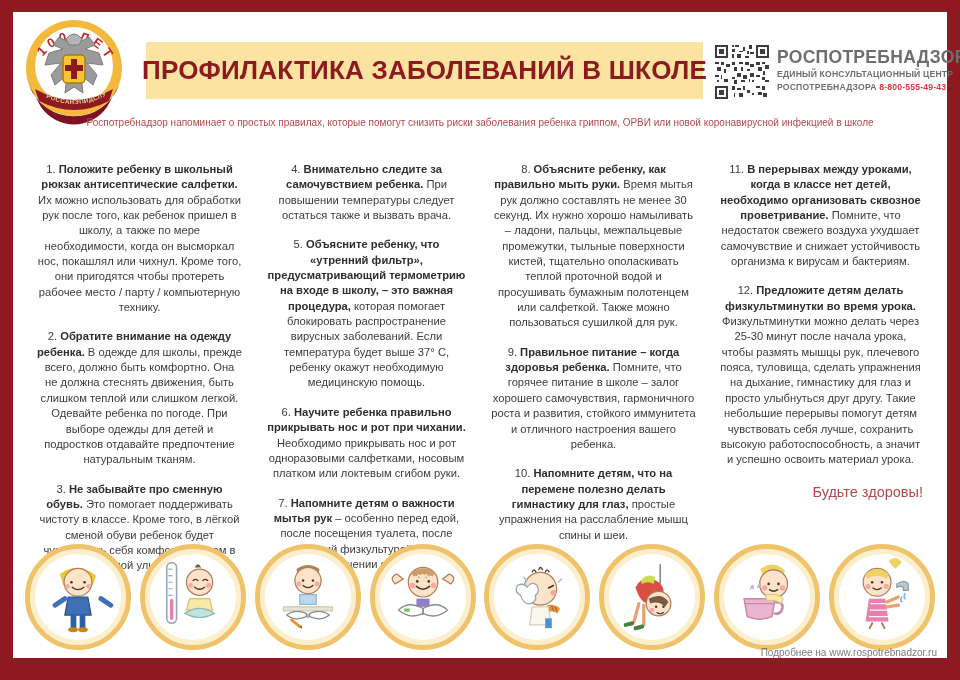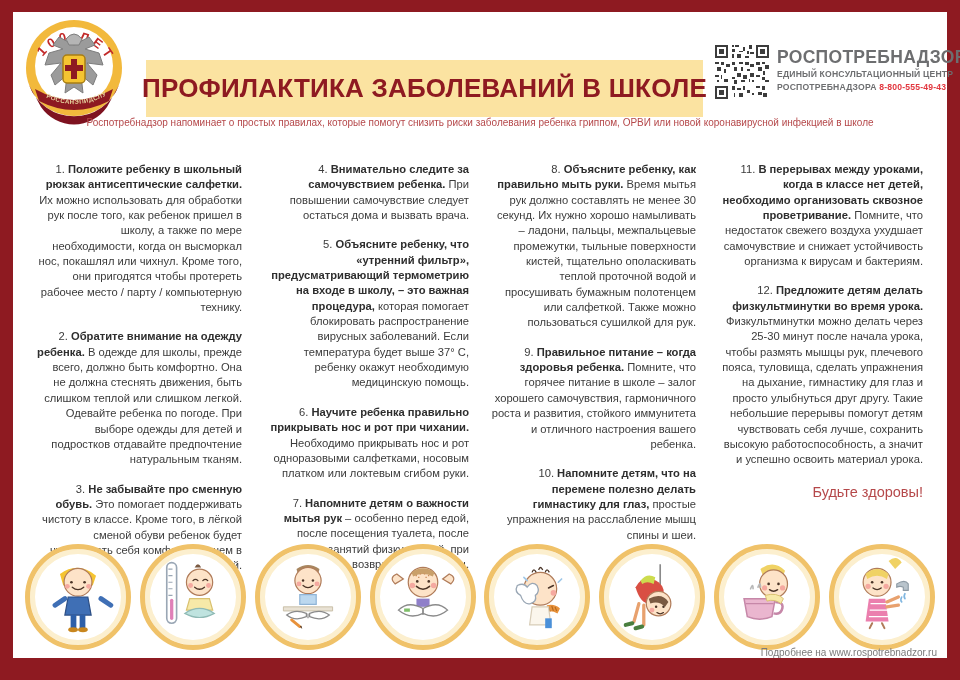--- a/index.html
+++ b/index.html
@@ -10,21 +10,21 @@
     -webkit-font-smoothing:antialiased;
   }
   .page{
     position:absolute;top:12px;left:13px;right:13px;bottom:22px;
     background:#ffffff;
   }
   
   .logo{position:absolute;left:6px;top:3px;width:110px;height:110px;}
   .banner{
     position:absolute;left:133px;top:30px;width:557px;height:57px;
-    background:#fbe3a1;display:flex;align-items:center;justify-content:center;margin-top:18px;
+    background:#fbe3a1;display:flex;align-items:center;justify-content:center;
   }
   .banner h1{
     margin:0;font-size:26px;font-weight:bold;color:#8e1a21;letter-spacing:.2px;white-space:nowrap;
   }
   .qr-block{position:absolute;left:702px;top:33px;display:flex;gap:8px;align-items:flex-start;}
   .qr{width:54px;height:54px;flex:0 0 auto;}
   .qr-text{display:flex;flex-direction:column;line-height:1.15;padding-top:2px;}
   .org-name{font-size:17.5px;font-weight:bold;color:#6d6e70;letter-spacing:.3px;}
   .org-sub{font-size:8.6px;font-weight:bold;color:#6d6e70;margin-top:3px;letter-spacing:.2px;}
   .org-sub .phone{color:#e2373f;}
@@ -34,21 +34,21 @@
     color:#b5484a;font-size:10px;line-height:1.45;
   }
   
   .columns{
     position:absolute;top:150px;left:24px;right:24px;height:372px;
     display:flex;gap:22px;
   }
   .col{flex:1 1 0;min-width:0;}
   .col p{
     margin:0 0 14px 0;font-size:11.2px;line-height:1.37;color:#3b3b3b;
-    text-align:right;
+    text-align:center;
   }
   .lead{font-weight:bold;color:#2e2e2e;}
   .closing{
     text-align:right;color:#b5484a;font-size:14.5px;margin-top:16px;
   }
   
   .strip{
     position:absolute;left:12px;right:12px;bottom:6px;height:110px;
     display:flex;justify-content:space-between;align-items:center;
   }
@@ -179,21 +179,21 @@
 
   <div class="subtitle">Роспотребнадзор напоминает о простых правилах, которые помогут снизить риски заболевания ребенка гриппом, ОРВИ или новой коронавирусной инфекцией в школе</div>
 
   <div class="columns">
     <div class="col">
       <p><span>1.</span> <span class="lead">Положите ребенку в школьный рюкзак антисептические салфетки.</span> <span>Их можно использовать для обработки рук после того, как ребенок пришел в школу, а также по мере необходимости, когда он высморкал нос, покашлял или чихнул. Кроме того, они пригодятся чтобы протереть рабочее место / парту / компьютерную технику.</span></p>
       <p><span>2.</span> <span class="lead">Обратите внимание на одежду ребенка.</span> <span>В одежде для школы, прежде всего, должно быть комфортно. Она не должна стеснять движения, быть слишком теплой или слишком легкой. Одевайте ребенка по погоде. При выборе одежды для детей и подростков отдавайте предпочтение натуральным тканям.</span></p>
       <p><span>3.</span> <span class="lead">Не забывайте про сменную обувь.</span> <span>Это помогает поддерживать чистоту в классе. Кроме того, в лёгкой сменой обуви ребенок будет чувствовать себя комфортнее, чем в теплой уличной.</span></p>
     </div>
     <div class="col">
-      <p><span>4.</span> <span class="lead">Внимательно следите за самочувствием ребенка.</span> <span>При повышении самочувствие следует остаться дома и вызвать врача.</span></p>
+      <p><span>4.</span> <span class="lead">Внимательно следите за самочувствием ребенка.</span> <span>При повышении температуры следует остаться также и вызвать врача.</span></p>
       <p><span>5.</span> <span class="lead">Объясните ребенку, что «утренний фильтр», предусматривающий термометрию на входе в школу, – это важная процедура,</span> <span>которая помогает блокировать распространение вирусных заболеваний. Если температура будет выше 37° С, ребенку окажут необходимую медицинскую помощь.</span></p>
       <p><span>6.</span> <span class="lead">Научите ребенка правильно прикрывать нос и рот при чихании.</span> <span>Необходимо прикрывать нос и рот одноразовыми салфетками, носовым платком или локтевым сгибом руки.</span></p>
       <p><span>7.</span> <span class="lead">Напомните детям о важности мытья рук</span> <span>– особенно перед едой, после посещения туалета, после занятий физкультурой, при возвращении с улицы.</span></p>
     </div>
     <div class="col">
       <p><span>8.</span> <span class="lead">Объясните ребенку, как правильно мыть руки.</span> <span>Время мытья рук должно составлять не менее 30 секунд. Их нужно хорошо намыливать – ладони, пальцы, межпальцевые промежутки, тыльные поверхности кистей, тщательно ополаскивать теплой проточной водой и просушивать бумажным полотенцем или салфеткой. Также можно пользоваться сушилкой для рук.</span></p>
       <p><span>9.</span> <span class="lead">Правильное питание – когда здоровья ребенка.</span> <span>Помните, что горячее питание в школе – залог хорошего самочувствия, гармоничного роста и развития, стойкого иммунитета и отличного настроения вашего ребенка.</span></p>
       <p><span>10.</span> <span class="lead">Напомните детям, что на перемене полезно делать гимнастику для глаз,</span> <span>простые упражнения на расслабление мышц спины и шеи.</span></p>
     </div>
     <div class="col">

